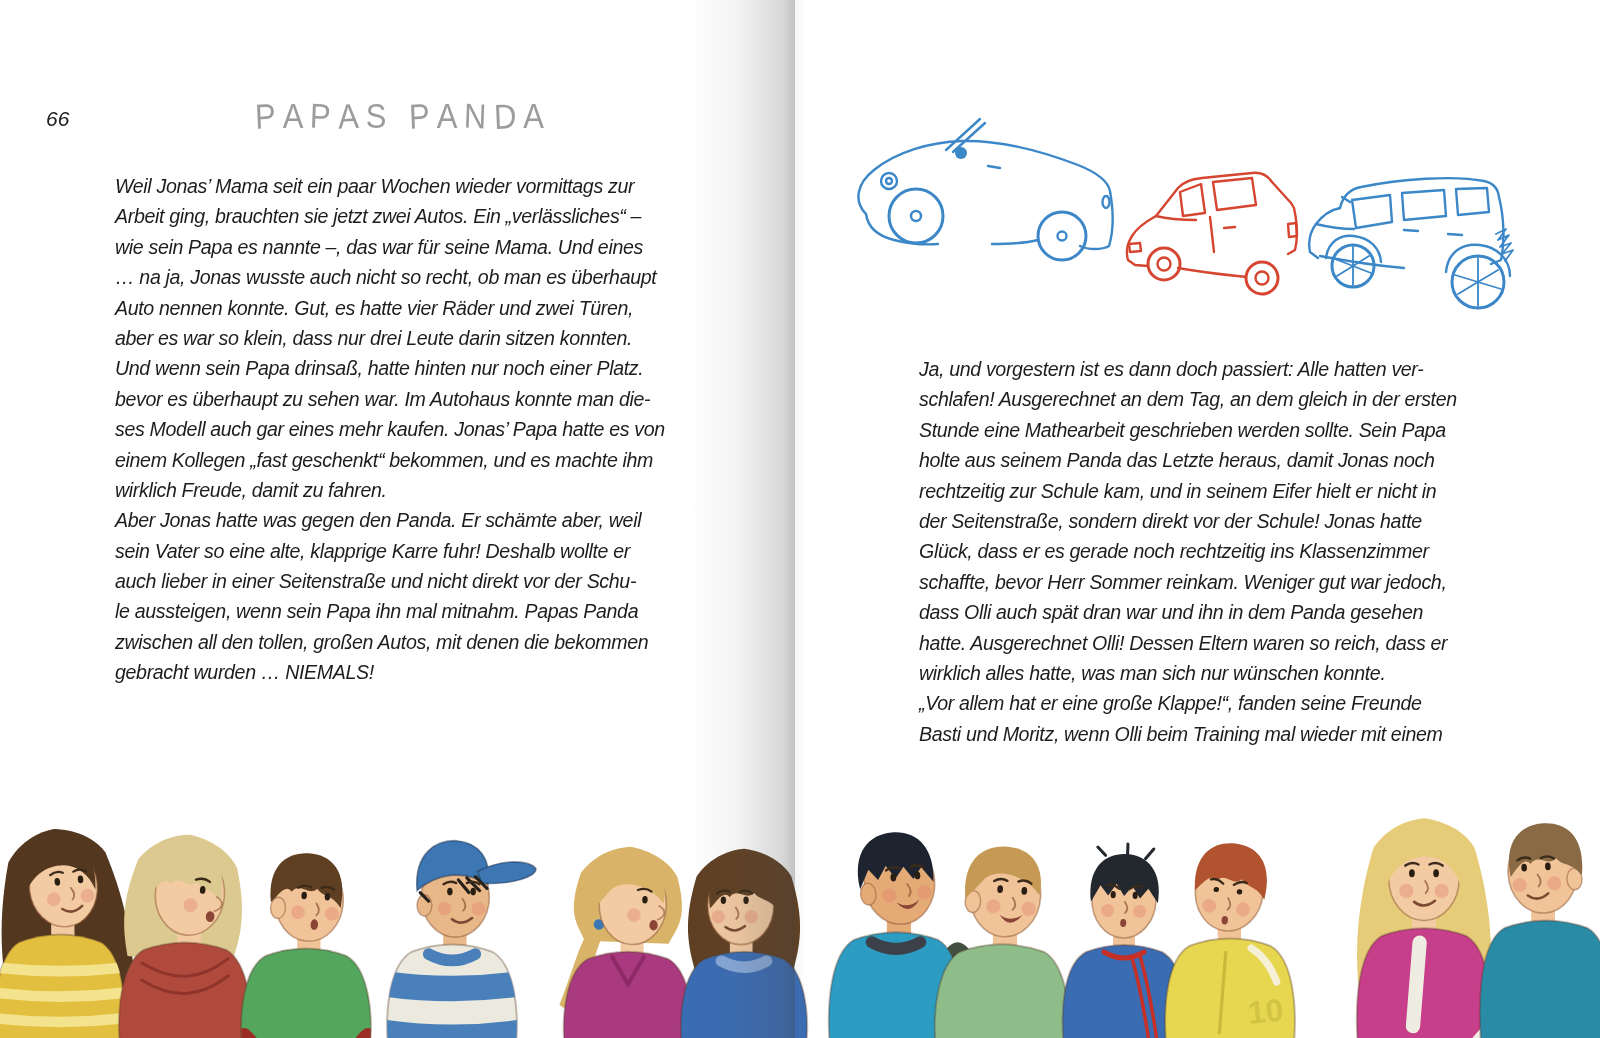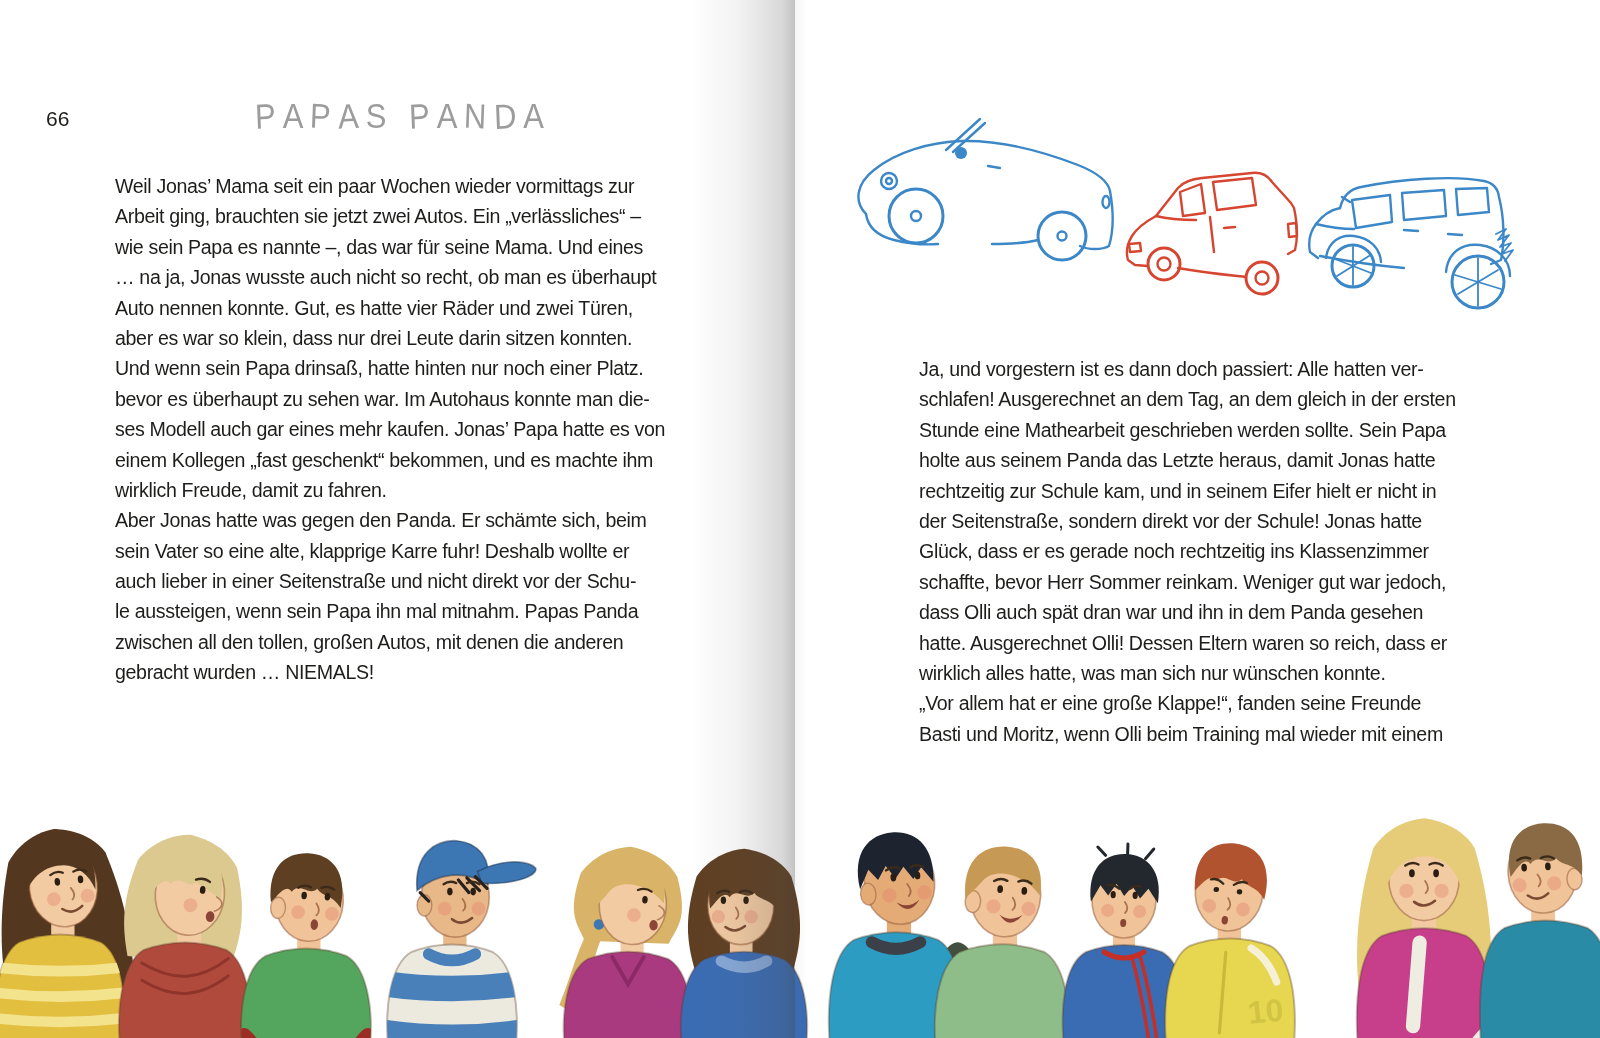--- a/index.html
+++ b/index.html
@@ -1,25 +1,25 @@
 <!DOCTYPE html>
 <html><head>
 <meta charset="utf-8">
 <style>
   html,body{margin:0;padding:0;background:#ffffff;}
   body{width:1600px;height:1038px;overflow:hidden;font-family:"Liberation Sans",sans-serif;}
   .spread{position:relative;width:1600px;height:1038px;background:#ffffff;}
-  .page-number{position:absolute;left:46px;top:107px;font-size:21px;color:#1d1d1b;z-index:3;}
+  .page-number{position:absolute;left:46px;top:107px;font-size:21px;color:#1d1d1b;z-index:3;font-style:italic;}
   .chapter-title{position:absolute;left:115px;top:99px;width:576px;margin:0;text-align:center;
     font-size:31px;font-weight:400;letter-spacing:7px;color:#9c9c9c;transform:scaleY(1.12);z-index:3;}
   .chapter-title span{display:inline-block;}
   .text-col{position:absolute;font-size:19.6px;line-height:30.4px;color:#1d1d1b;letter-spacing:-0.35px;z-index:3;}
   #left-text{left:115px;top:171px;width:580px;}
   #right-text{left:919px;top:354px;width:580px;}
-  .tline{white-space:nowrap;height:30.4px;}
+  .tline{white-space:nowrap;height:30.4px;font-style:italic;}
   #art{position:absolute;left:0;top:0;width:1600px;height:1038px;z-index:1;pointer-events:none;}
   .gutter{position:absolute;top:0;left:688px;width:107px;height:1038px;z-index:5;pointer-events:none;
     background:linear-gradient(to right, rgba(90,90,90,0) 0%, rgba(90,90,90,0.07) 45%,
       rgba(80,80,80,0.22) 88%, rgba(70,70,70,0.33) 100%);}
   .gutter-right{position:absolute;top:0;left:795px;width:12px;height:1038px;z-index:5;pointer-events:none;
     background:linear-gradient(to right, rgba(90,90,90,0.06), rgba(90,90,90,0));}
 </style>
 </head>
 <body>
 
@@ -388,32 +388,32 @@
       <div class="tline">Arbeit ging, brauchten sie jetzt zwei Autos. Ein „verlässliches“ –</div>
       <div class="tline">wie sein Papa es nannte –, das war für seine Mama. Und eines</div>
       <div class="tline">… na ja, Jonas wusste auch nicht so recht, ob man es überhaupt</div>
       <div class="tline">Auto nennen konnte. Gut, es hatte vier Räder und zwei Türen,</div>
       <div class="tline">aber es war so klein, dass nur drei Leute darin sitzen konnten.</div>
       <div class="tline">Und wenn sein Papa drinsaß, hatte hinten nur noch einer Platz.</div>
       <div class="tline">bevor es überhaupt zu sehen war. Im Autohaus konnte man die-</div>
       <div class="tline">ses Modell auch gar eines mehr kaufen. Jonas’ Papa hatte es von</div>
       <div class="tline">einem Kollegen „fast geschenkt“ bekommen, und es machte ihm</div>
       <div class="tline">wirklich Freude, damit zu fahren.</div>
-      <div class="tline">Aber Jonas hatte was gegen den Panda. Er schämte sich, beim</div>
+      <div class="tline">Aber Jonas hatte was gegen den Panda. Er schämte aber, weil</div>
       <div class="tline">sein Vater so eine alte, klapprige Karre fuhr! Deshalb wollte er</div>
       <div class="tline">auch lieber in einer Seitenstraße und nicht direkt vor der Schu-</div>
       <div class="tline">le aussteigen, wenn sein Papa ihn mal mitnahm. Papas Panda</div>
-      <div class="tline">zwischen all den tollen, großen Autos, mit denen die anderen</div>
+      <div class="tline">zwischen all den tollen, großen Autos, mit denen die bekommen</div>
       <div class="tline">gebracht wurden … NIEMALS!</div>
     </div>
   <div id="right-text" class="text-col">
       <div class="tline">Ja, und vorgestern ist es dann doch passiert: Alle hatten ver-</div>
       <div class="tline">schlafen! Ausgerechnet an dem Tag, an dem gleich in der ersten</div>
       <div class="tline">Stunde eine Mathearbeit geschrieben werden sollte. Sein Papa</div>
-      <div class="tline">holte aus seinem Panda das Letzte heraus, damit Jonas hatte</div>
+      <div class="tline">holte aus seinem Panda das Letzte heraus, damit Jonas noch</div>
       <div class="tline">rechtzeitig zur Schule kam, und in seinem Eifer hielt er nicht in</div>
       <div class="tline">der Seitenstraße, sondern direkt vor der Schule! Jonas hatte</div>
       <div class="tline">Glück, dass er es gerade noch rechtzeitig ins Klassenzimmer</div>
       <div class="tline">schaffte, bevor Herr Sommer reinkam. Weniger gut war jedoch,</div>
       <div class="tline">dass Olli auch spät dran war und ihn in dem Panda gesehen</div>
       <div class="tline">hatte. Ausgerechnet Olli! Dessen Eltern waren so reich, dass er</div>
       <div class="tline">wirklich alles hatte, was man sich nur wünschen konnte.</div>
       <div class="tline">„Vor allem hat er eine große Klappe!“, fanden seine Freunde</div>
       <div class="tline">Basti und Moritz, wenn Olli beim Training mal wieder mit einem</div>
     </div>

